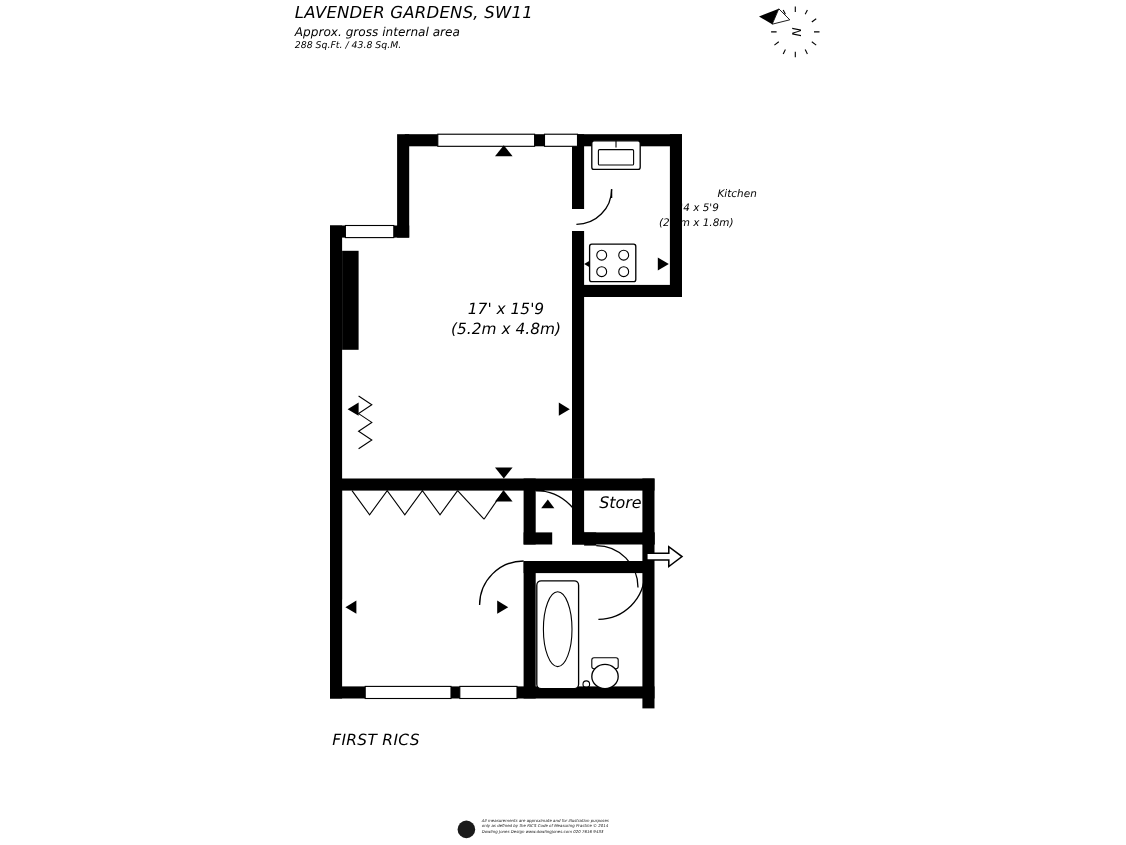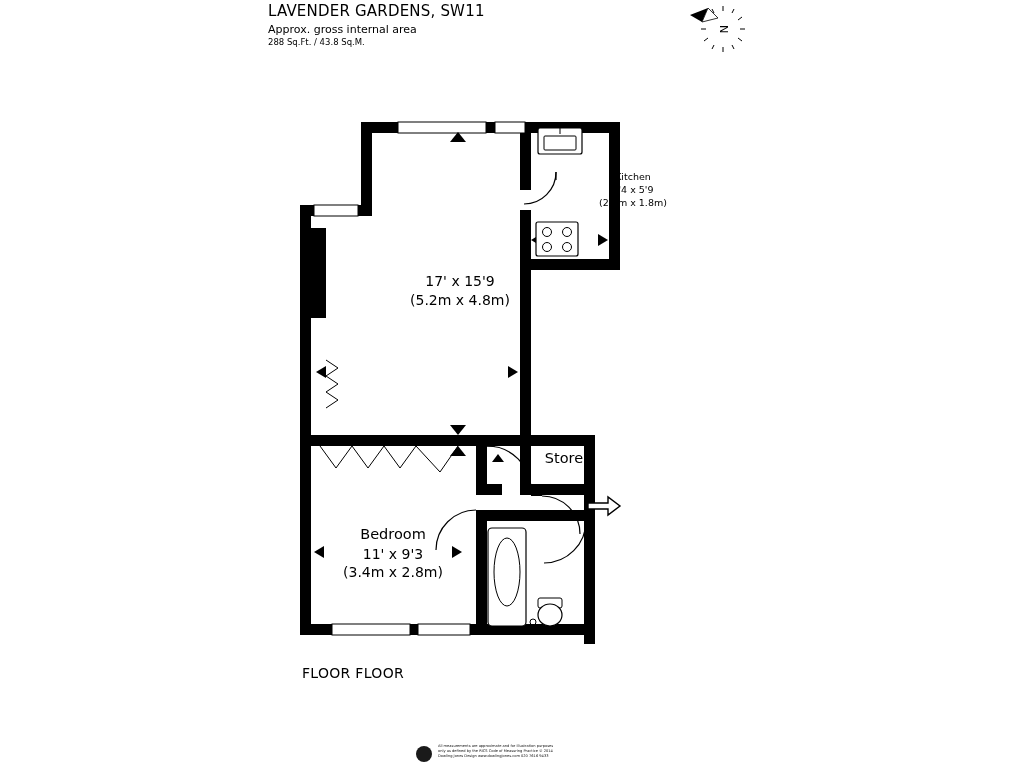--- a/index.html
+++ b/index.html
@@ -13,20 +13,21 @@
     position: relative;
     font-family: "DejaVu Sans", sans-serif;
     color: #000000;
     overflow: hidden;
   }
   .stage {
     position: absolute;
     left: 0; top: 0;
     width: 1024px;
     height: 768px;
+    font-style: italic;
   }
 
   
   .title {
     position: absolute;
     left: 268px;
     top: 2px;
     font-size: 15px;
     letter-spacing: 0.2px;
     white-space: nowrap;
@@ -66,21 +67,21 @@
 
   
   .room-label {
     position: absolute;
     text-align: center;
     line-height: 1.35;
     white-space: nowrap;
   }
   .room-label .name { font-size: 14.5px; }
   .room-label .dim  { font-size: 14px; }
-  .room-label.small .name { font-size: 9.5px; }
+  .room-label.small .name { font-size: 9.5px; text-align: right; }
   .room-label.small .dim  { font-size: 9.5px; }
 
   #reception-label { left: 360px; top: 272px; width: 200px; }
   #kitchen-label   { left: 578px; top: 171px; width: 110px; }
   #bedroom-label   { left: 293px; top: 525px; width: 200px; }
   #store-label     { left: 528px; top: 449px; width: 72px; font-size: 13.5px; text-align: center;}
 
   .floor-caption {
     position: absolute;
     left: 302px;
@@ -291,31 +292,26 @@
     <div class="dim">17' x 15'9</div>
     <div class="dim">(5.2m x 4.8m)</div>
   </div>
 
   <div class="room-label small" id="kitchen-label">
     <div class="name">Kitchen</div>
     <div class="dim">7'4 x 5'9</div>
     <div class="dim">(2.2m x 1.8m)</div>
   </div>
 
-  <div class="room-label" id="bedroom-label">
-    <div class="name">Bedroom</div>
-    <div class="dim">11' x 9'3</div>
-    <div class="dim">(3.4m x 2.8m)</div>
-  </div>
 
   <div class="room-label" id="store-label">
     <div class="name">Store</div>
   </div>
 
-  <div class="floor-caption">FLOOR FLOOR</div>
+  <div class="floor-caption">FIRST RICS</div>
 
   <div class="footer">
     <div class="footer-logo"></div>
     <div class="footer-text">
       <div>All measurements are approximate and for illustration purposes</div>
       <div>only as defined by the RICS Code of Measuring Practice © 2014</div>
       <div>Dowling Jones Design www.dowlingjones.com 020 7616 9433</div>
     </div>
   </div>
 

